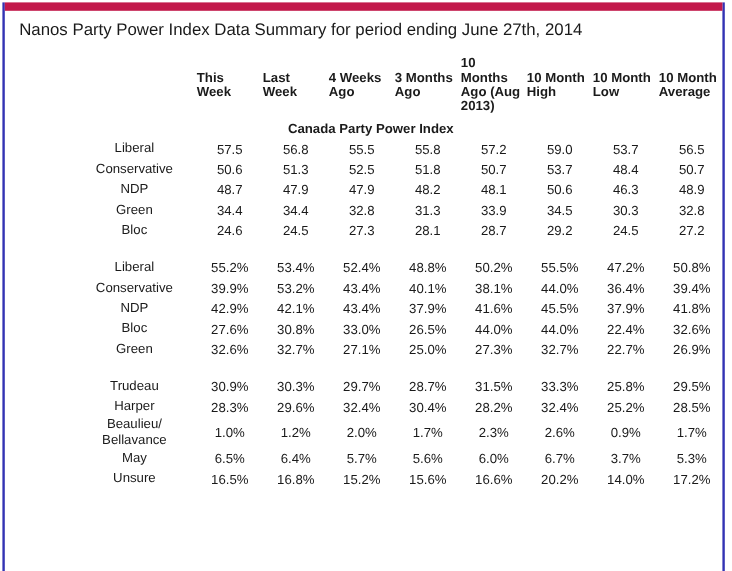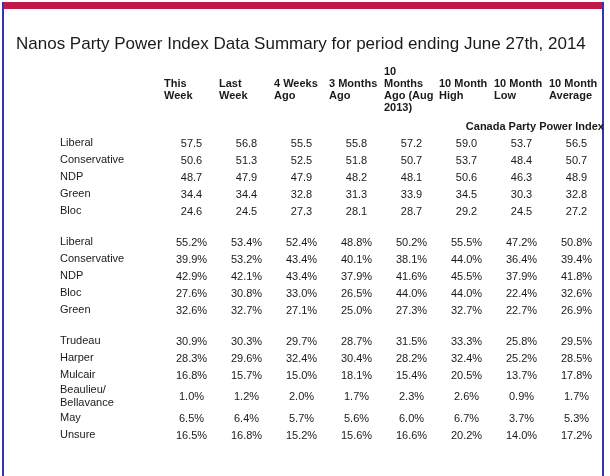--- a/index.html
+++ b/index.html
@@ -21,22 +21,22 @@
     border-right: 2px solid #3333B3;
     background: #ffffff;
     box-sizing: border-box;
   }
   .accent-bar {
     height: 7px;
     width: 100%;
     background: #C2194B;
   }
   .title {
-    padding: 25px 0 0 12px;
-    font-size: 17px;
+    padding: 7px 0 0 12px;
+    font-size: 14px;
     color: #1A1A1A;
     height: 19px;
   }
   table.data {
     margin-top: 8px;
     margin-left: 2px;
     border-collapse: collapse;
     table-layout: fixed;
     width: 598px;
     color: #1A1A1A;
@@ -49,32 +49,32 @@
     text-align: left;
     vertical-align: middle;
     white-space: pre-line;
     line-height: 12px;
     height: 56px;
     padding: 0;
   }
   tr.section-row td {
     font-size: 11px;
     font-weight: bold;
-    text-align: right;
+    text-align: center;
     padding: 0 0 0 8px;
     height: 17px;
   }
   tr.data-row td {
     font-size: 11px;
     padding: 0;
     height: 17px;
     vertical-align: middle;
   }
   tr.data-row td.row-label {
-    text-align: left;
+    text-align: center;
     padding-left: 54px;
     white-space: pre-line;
     line-height: 13px;
   }
   tr.data-row td.val {
     text-align: center;
   }
   tr.spacer-row td { height: 14px; padding: 0; }
 </style>
 </head>
@@ -255,31 +255,20 @@
           <td class="val">28.3%</td>
           <td class="val">29.6%</td>
           <td class="val">32.4%</td>
           <td class="val">30.4%</td>
           <td class="val">28.2%</td>
           <td class="val">32.4%</td>
           <td class="val">25.2%</td>
           <td class="val">28.5%</td>
         </tr>
         <tr class="data-row">
-          <td class="row-label">Mulcair</td>
-          <td class="val">16.8%</td>
-          <td class="val">15.7%</td>
-          <td class="val">15.0%</td>
-          <td class="val">18.1%</td>
-          <td class="val">15.4%</td>
-          <td class="val">20.5%</td>
-          <td class="val">13.7%</td>
-          <td class="val">17.8%</td>
-        </tr>
-        <tr class="data-row">
           <td class="row-label">Beaulieu/
 Bellavance</td>
           <td class="val">1.0%</td>
           <td class="val">1.2%</td>
           <td class="val">2.0%</td>
           <td class="val">1.7%</td>
           <td class="val">2.3%</td>
           <td class="val">2.6%</td>
           <td class="val">0.9%</td>
           <td class="val">1.7%</td>

